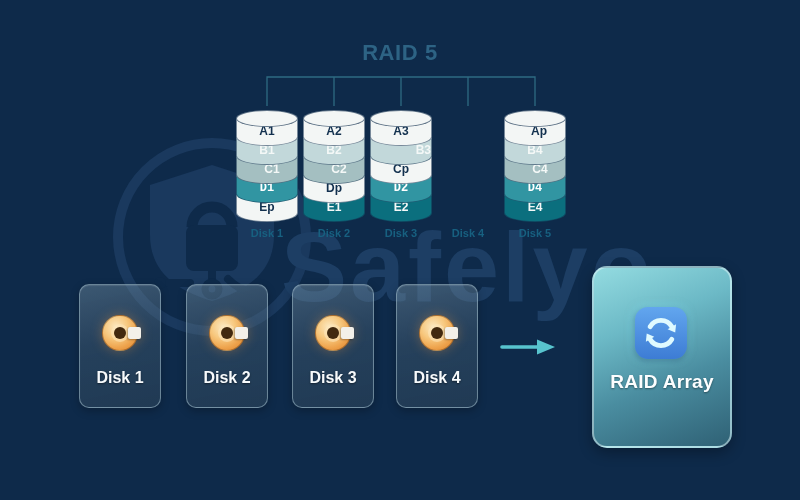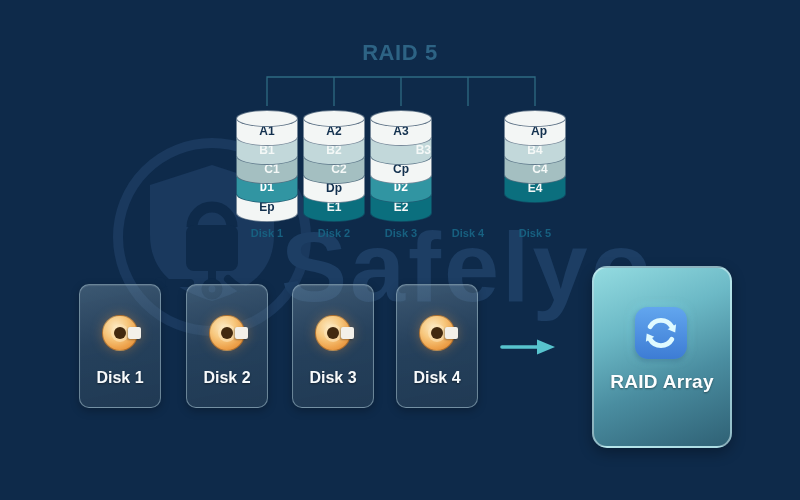--- a/index.html
+++ b/index.html
@@ -165,20 +165,21 @@
         </div>
         <div class="cyl-cap"></div>
       </div>
       <div class="cyl-label" style="left: 370px;">Disk 3</div>
       <div class="cyl-label" style="left: 437px;">Disk 4</div>
       <div class="cylinder" style="left: 504px;">
         <div class="cyl-bands">
           <div class="band tone-p" style="z-index: 9; padding-left: 8px;">Ap</div>
           <div class="band tone-b" style="z-index: 8;">B4</div>
           <div class="band tone-c" style="z-index: 7;">C4</div>
+          <div class="band tone-d" style="z-index: 6;">D4</div>
           <div class="band tone-e" style="z-index: 5;">E4</div>
         </div>
         <div class="cyl-cap"></div>
       </div>
       <div class="cyl-label" style="left: 504px;">Disk 5</div>
     </div>
 
   <div id="disk-cards">
       <div class="disk-card" style="left: 79px;">
         <div class="disk-icon">

